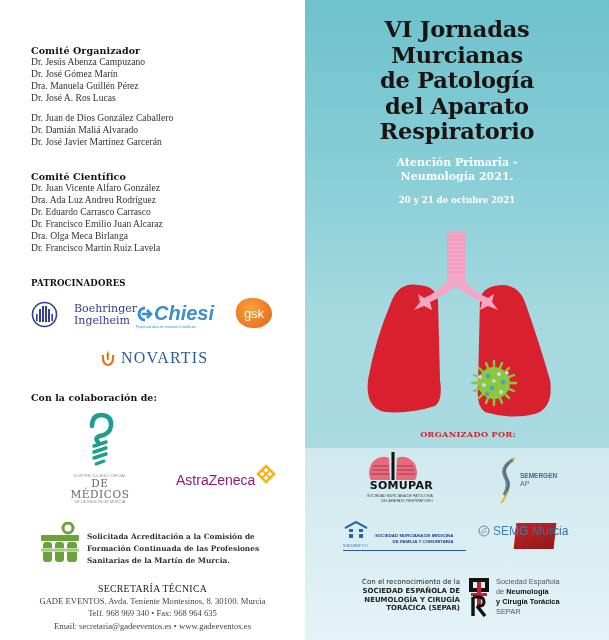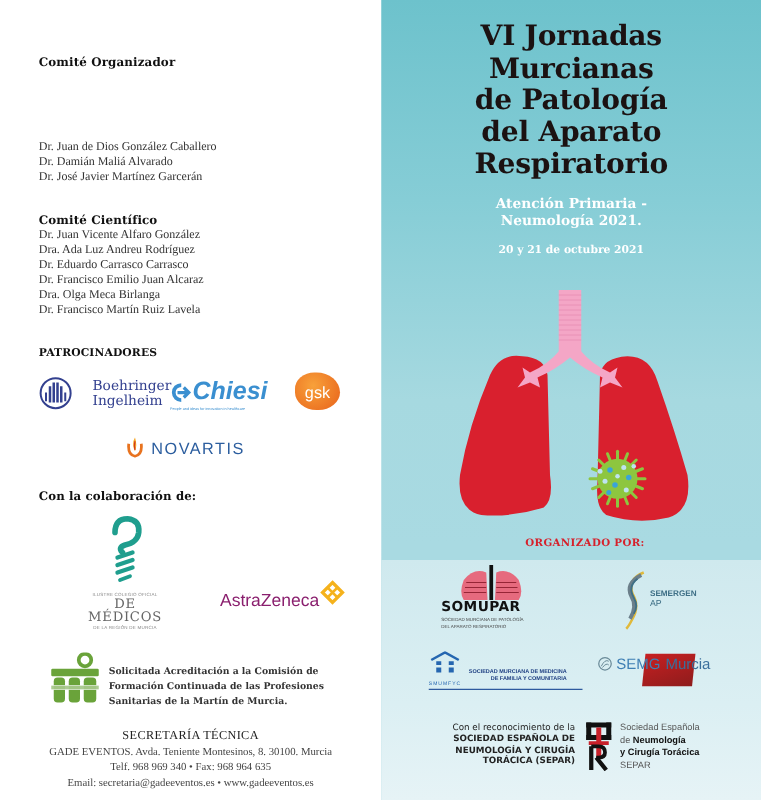--- a/index.html
+++ b/index.html
@@ -13,21 +13,21 @@
   .names div { white-space: nowrap; }
 
   .logo { position: absolute; }
   .bi { left: 31px; top: 289px; display: flex; align-items: center; }
   .bi-text { font-family: "DejaVu Serif", serif; font-size: 11px; line-height: 12px; color: #33408f; margin-left: 16px; }
   .chiesi { left: 136px; top: 290px; }
   .chiesi-word { font-family: "Liberation Sans", sans-serif; font-style: italic; font-weight: bold; font-size: 20px; color: #3a8fd0; display: flex; align-items: center; }
   .chiesi-tag { font-family: "Liberation Sans", sans-serif; font-size: 3px; color: #3a8fd0; margin-top: 0px; }
   .gsk { left: 236px; top: 286px; width: 36px; height: 30px; background: radial-gradient(circle at 40% 35%, #f8a13a, #e8621a); border-radius: 45% 55% 50% 50%; color: #fff; font-family: "Liberation Sans", sans-serif; font-size: 13px; display: flex; align-items: center; justify-content: center; }
   .novartis { left: 101px; top: 337px; display: flex; align-items: center; }
-  .nov-text { font-family: Liberation Sans, sans-serif; font-size: 13px; letter-spacing: 1.2px; color: #2b5d9e; margin-left: 6px; }
+  .nov-text { font-family: Liberation Serif, serif; font-size: 16px; letter-spacing: 1.2px; color: #2b5d9e; margin-left: 6px; }
 
   .med { left: 60px; top: 400px; width: 80px; text-align: center; }
   .med-small { font-family: "Liberation Sans", sans-serif; font-size: 3.6px; color: #888; letter-spacing: 0.2px; }
   .med-big { font-family: "DejaVu Serif", serif; font-size: 10.5px; color: #666; letter-spacing: 0.6px; line-height: 11px; }
   .astra { left: 176px; top: 460px; display: flex; align-items: center; }
   .astra-text { font-family: "Liberation Sans", sans-serif; font-size: 14px; color: #8a1f6e; }
 
   .cfc { left: 40px; top: 510px; }
   .accr { position: absolute; left: 87px; top: 519px; font-family: "DejaVu Serif", serif; font-weight: bold; font-size: 7.4px; line-height: 12.2px; color: #333; }
 
@@ -43,21 +43,21 @@
   .title { position: absolute; left: 0; top: 17px; width: 304px; text-align: center;
     font-family: "DejaVu Serif", serif; font-weight: bold; font-size: 22.5px; line-height: 25.5px; color: #1b1212; letter-spacing: -0.2px; }
   .subtitle { position: absolute; left: 0; top: 156px; width: 304px; text-align: center;
     font-family: "DejaVu Serif", serif; font-weight: bold; font-size: 11px; line-height: 13.5px; color: #ffffff; }
   .dates { position: absolute; left: 0; top: 195px; width: 304px; text-align: center;
     font-family: "DejaVu Serif", serif; font-weight: bold; font-size: 8.6px; color: #ffffff; }
   .lungs { position: absolute; left: 340px; top: 230px; }
   .org-by { position: absolute; left: 305px; top: 429px; width: 304px; text-align: center;
     font-family: "DejaVu Serif", serif; font-weight: bold; font-size: 8.2px; color: #d6202b; letter-spacing: 0.3px; margin-left: 11px; }
 
-  .somupar { left: 353px; top: 452px; width: 80px; text-align: left; }
+  .somupar { left: 353px; top: 452px; width: 80px; text-align: right; }
   .somupar-name { font-family: "DejaVu Sans", sans-serif; font-weight: bold; font-size: 11px; color: #111; letter-spacing: 0.3px; margin-top: -3px; }
   .somupar-sub { font-family: "Liberation Sans", sans-serif; font-size: 3.6px; color: #444; line-height: 5px; margin-top: 2px; }
   .semergen { left: 498px; top: 455px; display: flex; align-items: center; }
   .semergen-txt { font-family: "Liberation Sans", sans-serif; font-size: 6.5px; font-weight: bold; color: #3e6f86; line-height: 8px; }
   .semergen-ap { font-weight: normal; font-size: 7px; }
 
   .somfyc { left: 343px; top: 521px; display: flex; align-items: flex-end; border-bottom: 1px solid #2f5a9e; padding-bottom: 2px; width: 123px; }
   .somfyc-txt { font-family: "Liberation Sans", sans-serif; font-weight: bold; font-size: 4.4px; line-height: 5.4px; color: #1e3f82; text-align: right; margin-left: 6px; margin-bottom: 4px; }
   .somfyc-lbl { font-family: "Liberation Sans", sans-serif; font-size: 4px; color: #2566b0; letter-spacing: 0.8px; }
   .semg { left: 478px; top: 524px; display: flex; align-items: center; }
@@ -70,20 +70,26 @@
   .separ-txt { font-family: "Liberation Sans", sans-serif; font-size: 7.4px; line-height: 10px; color: #333; margin-left: 6px; }
   .separ-txt .bold { font-weight: bold; color: #111; }
   .separ-txt .muted { color: #555; }
 </style>
 </head>
 <body>
 
 <div class="left">
 
   <div class="sec-h" style="top:33px;">Comité Organizador</div>
+  <div class="names" style="top:44px;">
+    <div>Dr. Jesús Abenza Campuzano</div>
+    <div>Dr. José Gómez Marín</div>
+    <div>Dra. Manuela Guillén Pérez</div>
+    <div>Dr. José A. Ros Lucas</div>
+  </div>
   <div class="names" style="top:100px;">
     <div>Dr. Juan de Dios González Caballero</div>
     <div>Dr. Damián Maliá Alvarado</div>
     <div>Dr. José Javier Martínez Garcerán</div>
   </div>
 
   <div class="sec-h" style="top:159px;">Comité Científico</div>
   <div class="names" style="top:170px;">
     <div>Dr. Juan Vicente Alfaro González</div>
     <div>Dra. Ada Luz Andreu Rodríguez</div>

